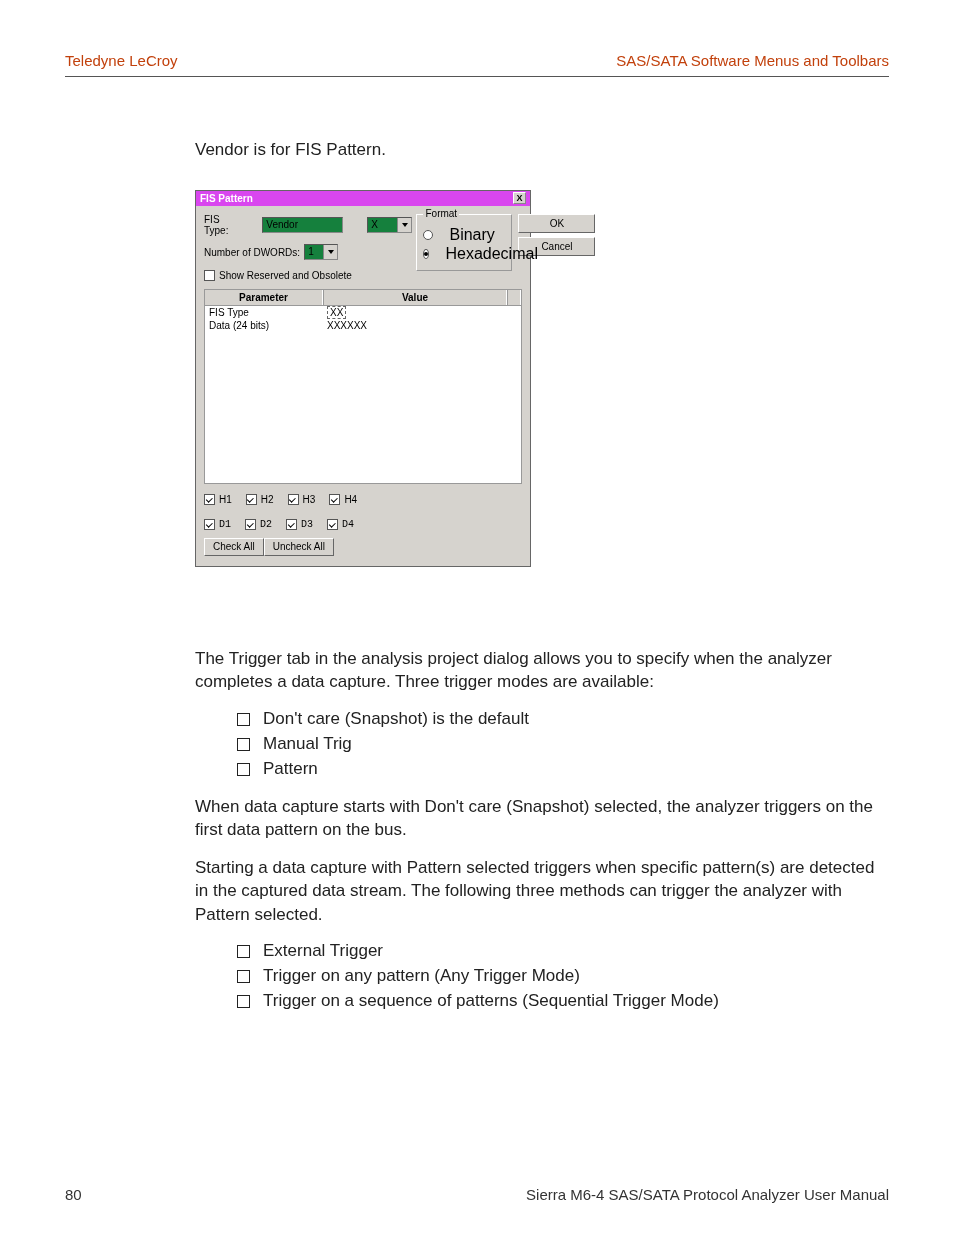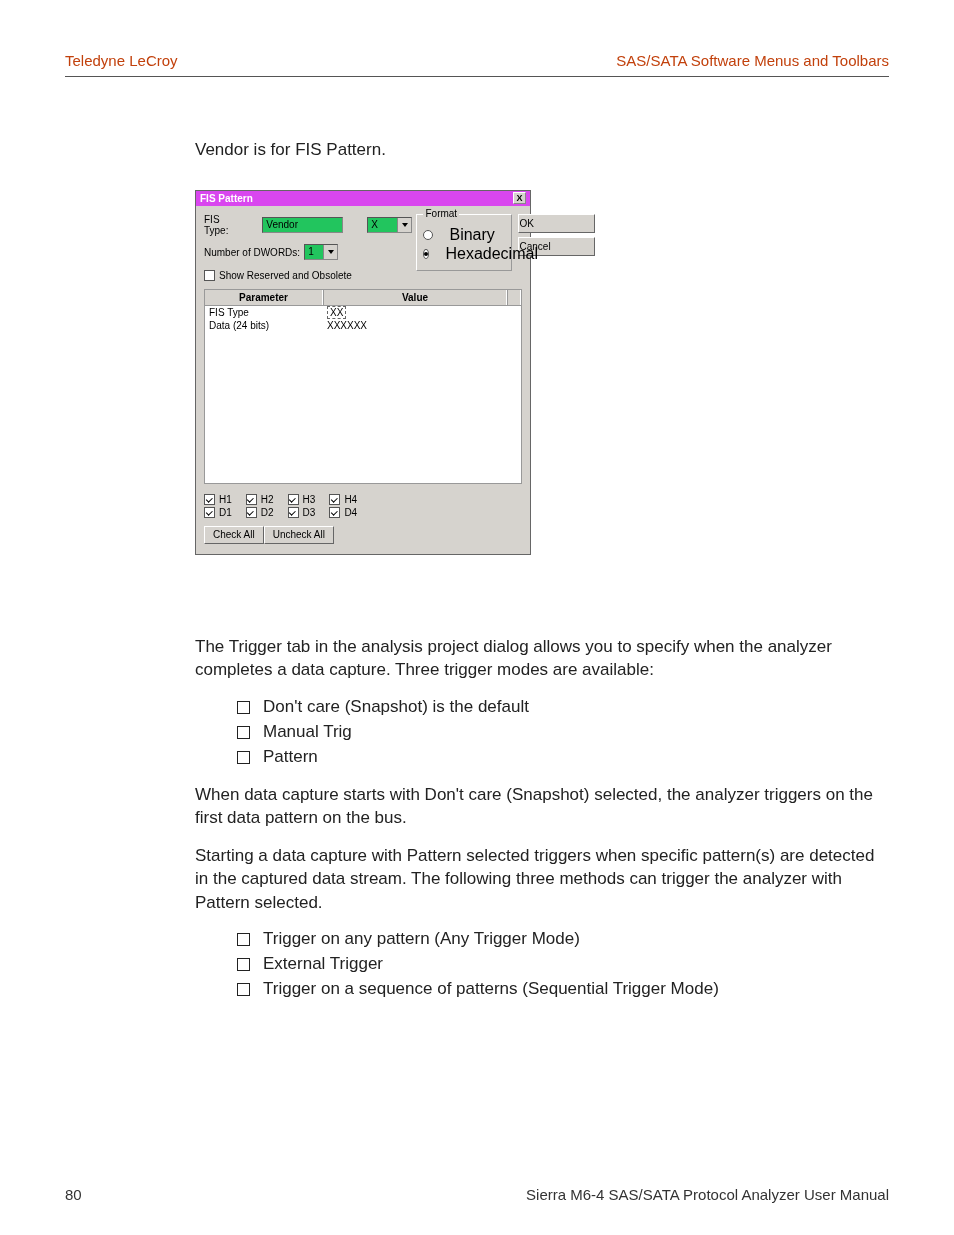--- a/index.html
+++ b/index.html
@@ -62,21 +62,21 @@
   }
   .dlg-body {
     padding: 8px 8px 10px 8px;
   }
   .row { display: flex; align-items: center; }
   .lbl { font-size: 10px; }
   .combo {
     display: flex; align-items: stretch;
     border: 1px solid #888;
     border-top-color: #555; border-left-color: #555;
-    background: #22c55e;
+    background: #15803d;
     height: 16px;
   }
   .combo .txt { padding: 1px 3px; font-size: 10px; flex: 1; }
   .combo .drop {
     width: 14px; background: #d6d3ce;
     border-left: 1px solid #888;
     display: flex; align-items: center; justify-content: center;
   }
   .tri {
     width: 0; height: 0;
@@ -101,21 +101,21 @@
   .radio {
     width: 10px; height: 10px; border: 1px solid #555; border-radius: 50%;
     background: #fff; display: flex; align-items: center; justify-content: center;
   }
   .radio .dot { width: 4px; height: 4px; border-radius: 50%; background: #000; }
   .wbtn {
     width: 77px; height: 19px;
     background: #d6d3ce;
     border: 1px solid #666;
     border-top-color: #fff; border-left-color: #fff;
-    font-size: 10px; line-height: 17px;
+    font-size: 10px; text-align: center; line-height: 17px;
   }
   .cb { display: flex; align-items: center; gap: 4px; font-size: 10px; }
   .cbox {
     width: 11px; height: 11px; background: #fff;
     border: 1px solid #555;
     display: flex; align-items: center; justify-content: center;
   }
   .cbox.checked::after {
     content: "";
     width: 5px; height: 3px;
@@ -288,21 +288,21 @@
             </div>
           <div class="cb">
               <span class="cbox checked"></span>
               <span>H3</span>
             </div>
           <div class="cb">
               <span class="cbox checked"></span>
               <span>H4</span>
             </div>
         </div>
-        <div class="hd-row" style="margin-top:2px;">
+        <div class="hd-row" style="margin-top:14px;font-family:Liberation Mono, monospace;">
           <div class="cb">
               <span class="cbox checked"></span>
               <span>D1</span>
             </div>
           <div class="cb">
               <span class="cbox checked"></span>
               <span>D2</span>
             </div>
           <div class="cb">
               <span class="cbox checked"></span>
@@ -333,22 +333,22 @@
 
     <div class="para">
       <span>When data capture starts with </span><span class="bold">Don't care (Snapshot)</span><span> selected, the analyzer triggers on the first data pattern on the bus.</span>
     </div>
 
     <div class="para">
       <span>Starting a data capture with </span><span class="bold">Pattern</span><span> selected triggers when specific pattern(s) are detected in the captured data stream. The following three methods can trigger the analyzer with </span><span class="bold">Pattern</span><span> selected.</span>
     </div>
 
     <ul class="boxlist">
+      <li>External Trigger</li>
       <li>Trigger on any pattern (Any Trigger Mode)</li>
-      <li>External Trigger</li>
       <li>Trigger on a sequence of patterns (Sequential Trigger Mode)</li>
     </ul>
 
   </div>
 
   <div class="footer">
     <span>80</span>
     <span>Sierra M6-4 SAS/SATA Protocol Analyzer User Manual</span>
   </div>
 </div>

